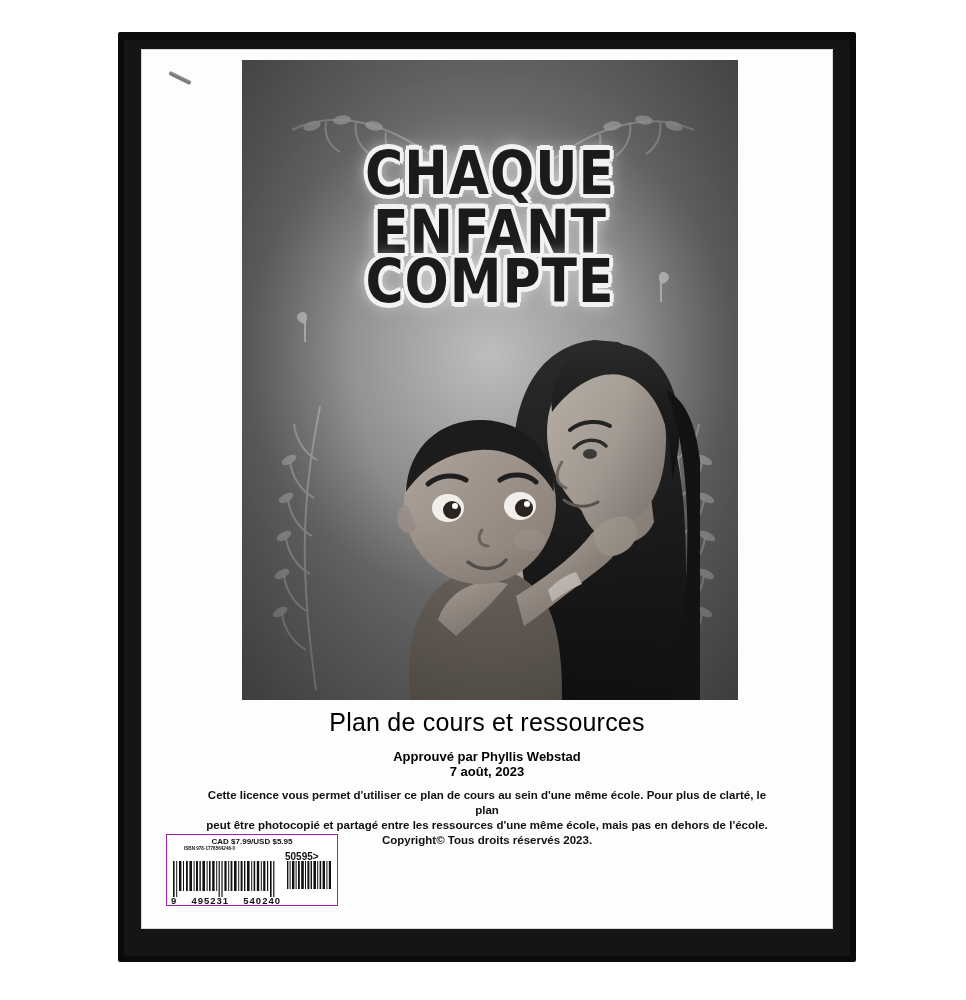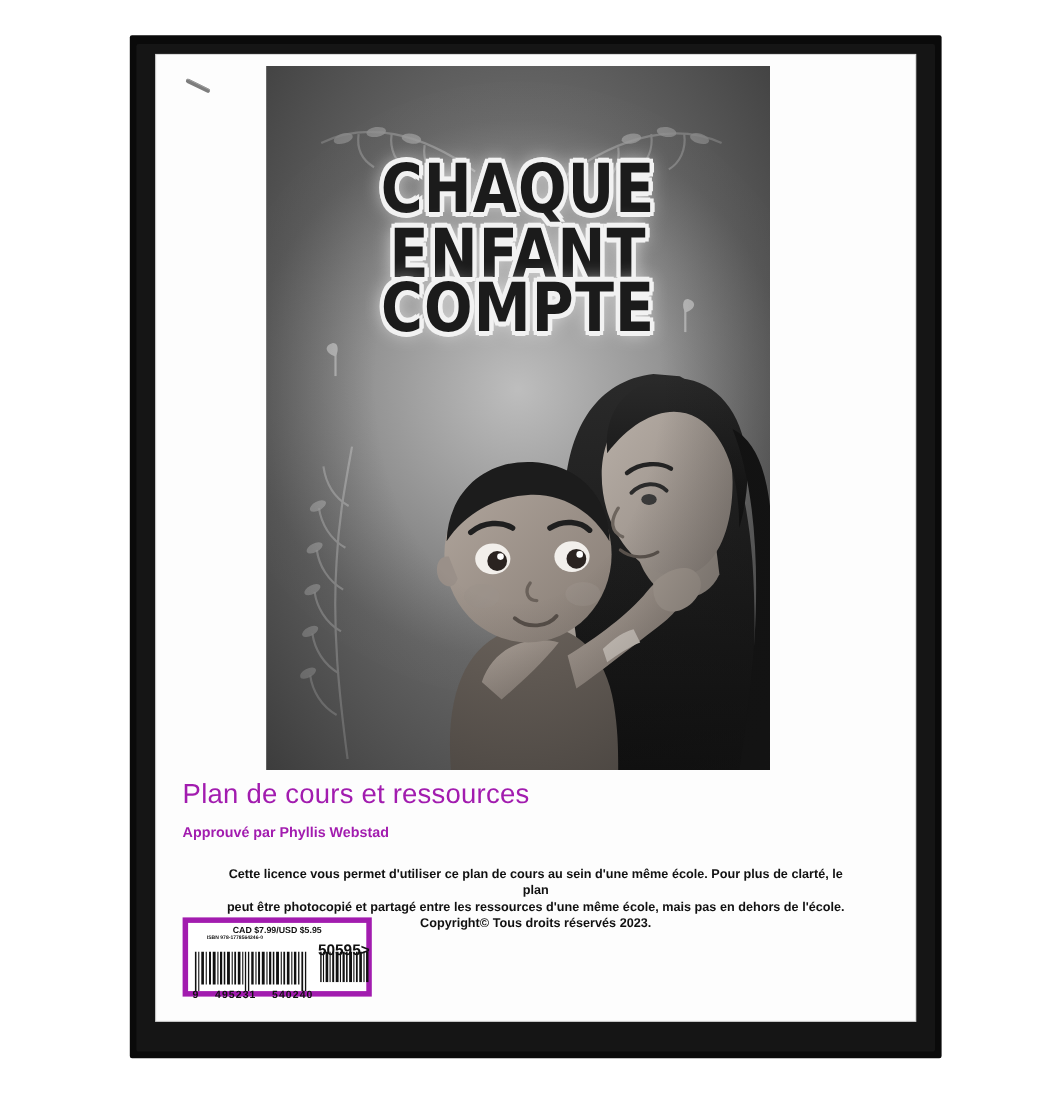--- a/index.html
+++ b/index.html
@@ -69,21 +69,21 @@
     transform: rotate(26deg);
     border-radius: 2px;
     box-shadow: 0 1px 0 #9d9d9d inset;
   }
 
   
   #cover {
     position: absolute;
     left: 100px;
     top: 10px;
-    width: 458px;
+    width: 496px;
     height: 640px;
     background: #6e6e6e;
     overflow: hidden;
   }
   
   #cover .glow {
     position: absolute;
     left: 50%;
     top: 46%;
     width: 560px;
@@ -139,23 +139,22 @@
 
   
   .figure { position: absolute; }
 
   
   #caption {
     position: absolute;
     left: 0;
     right: 0;
     top: 658px;
-    text-align: left;
-    color: #a21caf;
-    padding-left: 24px;
+    text-align: center;
+    color: #000000;
   }
   #subtitle {
     font-family: "Liberation Sans", sans-serif;
     font-size: 25px;
     letter-spacing: 0.2px;
     margin-bottom: 12px;
   }
   .credit {
     font-size: 13px;
     font-weight: bold;
@@ -174,21 +173,21 @@
   }
 
   
   #barcode-block {
     position: absolute;
     left: 24px;
     top: 784px;
     width: 172px;
     height: 72px;
     background: #ffffff;
-    border: 5px solid #a21caf;
+    border: 1px solid #a21caf;
     padding: 2px 3px;
     box-sizing: border-box;
   }
   #price-line {
     font-size: 8px;
     font-weight: bold;
     text-align: center;
     color: #111;
     line-height: 9px;
   }
@@ -210,21 +209,21 @@
     font-weight: bold;
     color: #111;
     letter-spacing: 1px;
     display: flex;
     justify-content: space-between;
   }
   #addon-digits {
     position: absolute;
     left: 118px;
     top: 16px;
-    font-size: 14px;
+    font-size: 10px;
     font-weight: bold;
     color: #111;
   }
 </style>
 </head>
 <body>
 
 <div id="stage">
 
   <div id="backing-board"></div>
@@ -398,20 +397,21 @@
         <span class="line line1">CHAQUE ENFANT</span>
         <span class="line line2">COMPTE</span>
       </div>
 
       <div class="vignette"></div>
     </div>
 
     <div id="caption">
       <div id="subtitle">Plan de cours et ressources</div>
       <div class="credit">Approuvé par Phyllis Webstad</div>
+      <div class="credit">7 août, 2023</div>
     </div>
 
     <div id="license">
       <div>Cette licence vous permet d'utiliser ce plan de cours au sein d'une même école. Pour plus de clarté, le plan</div>
       <div>peut être photocopié et partagé entre les ressources d'une même école, mais pas en dehors de l'école.</div>
       <div>Copyright© Tous droits réservés 2023.</div>
     </div>
 
     <div id="barcode-block">
       <div id="price-line">CAD $7.99/USD $5.95</div>

